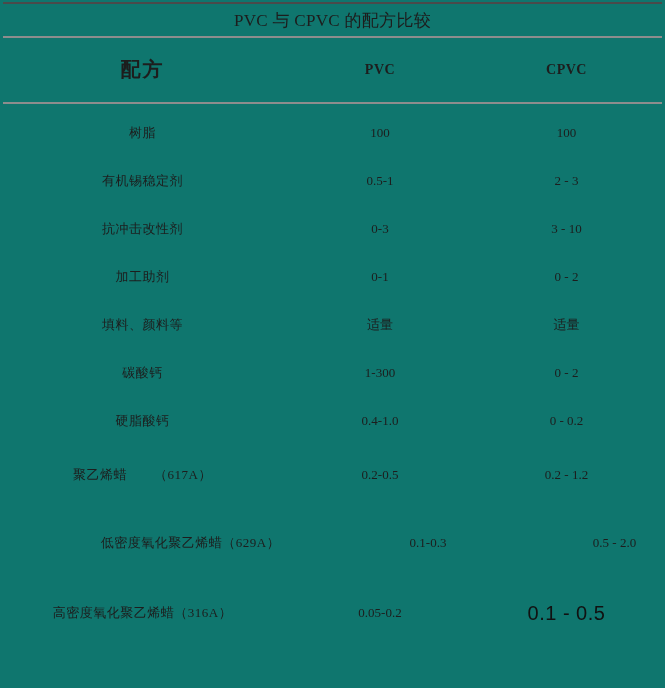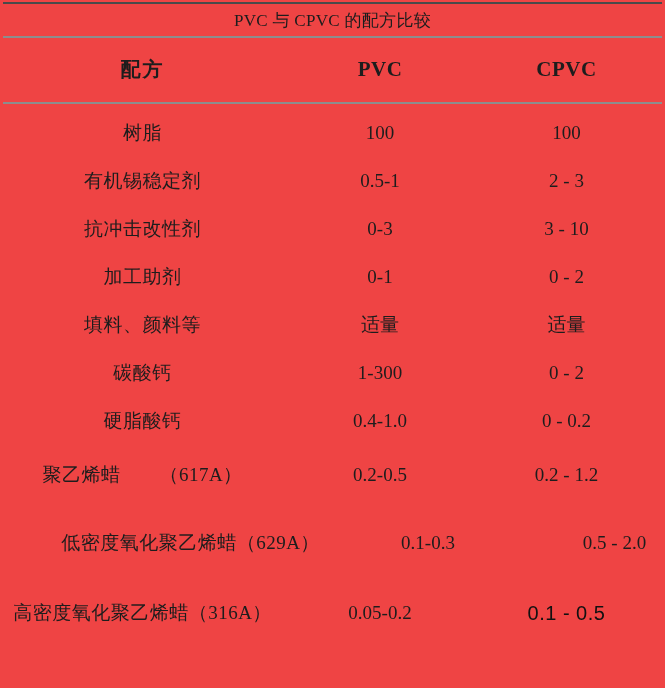--- a/index.html
+++ b/index.html
@@ -1,19 +1,19 @@
 <!DOCTYPE html>
 <html><head>
 <meta charset="utf-8">
 <style>
   html,body{margin:0;padding:0;background:#ffffff;}
   .page{
     position:relative;
     width:665px;height:688px;
-    background:#ef4444;
+    background:#0f766e;
     overflow:hidden;
     color:#1d1d1d;
     font-family:"Liberation Serif","DejaVu Serif",serif;
   }
   .rule{position:absolute;left:3px;right:3px;height:2px;}
   .rule-top{top:2px;background:#4a4a4a;}
   .rule-under-title{top:36px;background:#8d8d8d;}
   .rule-under-header{top:102px;background:#8d8d8d;}
 
   .title{
@@ -23,31 +23,31 @@
 
   .header-row{
     position:absolute;top:37px;left:0;width:658px;height:65px;
     display:grid;grid-template-columns:285px 190px 183px;align-items:center;
   }
   .hcell{text-align:center;font-weight:bold;}
   .hcell-name{
     font-size:20px;letter-spacing:2px;
     font-family:"Liberation Sans","DejaVu Sans",sans-serif;
   }
-  .hcell-pvc,.hcell-cpvc{font-size:21px;letter-spacing:0.5px;font-family:Liberation Serif, serif;}
+  .hcell-pvc,.hcell-cpvc{font-size:14px;letter-spacing:0.5px;font-family:Liberation Serif, serif;}
 
   .rows{position:absolute;top:109px;left:0;width:658px;}
   .t-row{
     display:grid;grid-template-columns:285px 190px 183px;
     align-items:center;height:48px;
   }
   .t-row.h60{height:60px;}
   .t-row.h76{height:76px;margin-left:48px;}
   .t-row.h64{height:64px;}
-  .cell{text-align:center;font-size:19px;white-space:pre;}
+  .cell{text-align:center;font-size:13px;white-space:pre;}
   .cell.name{letter-spacing:0.5px;}
   .sans-value{
     font-family:"Liberation Sans","DejaVu Sans",sans-serif;
     font-size:20px;color:#111111;letter-spacing:0.5px;
   }
 </style>
 </head>
 <body>
 
 <div class="page">

